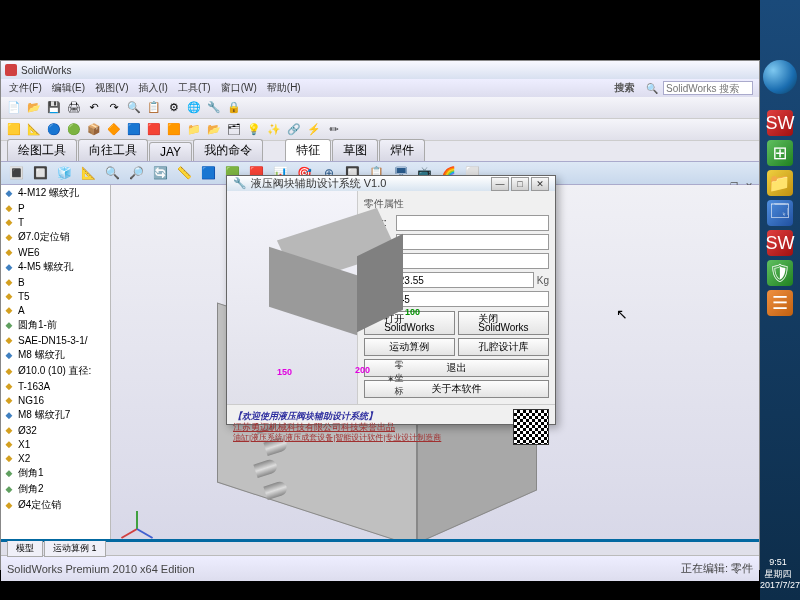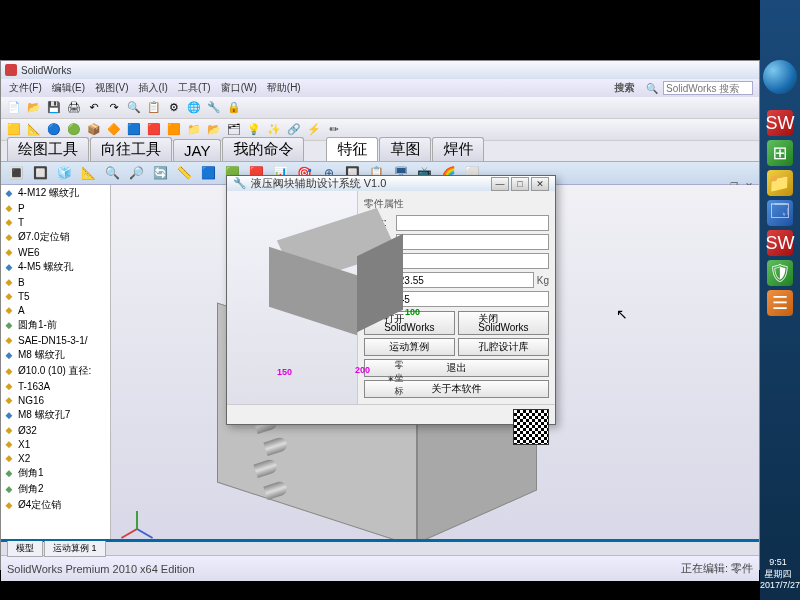--- a/index.html
+++ b/index.html
@@ -19,21 +19,21 @@
 .titlebar { height:18px; background:linear-gradient(#f8f8ff,#d8e0f0); display:flex; align-items:center; padding:0 4px; font-size:10px; color:#333; }
 .sw-logo { width:12px; height:12px; background:#d04040; border-radius:2px; margin-right:4px; display:inline-block; }
 .menubar { height:18px; background:linear-gradient(#eef,#dde); display:flex; align-items:center; font-size:10px; color:#333; gap:2px; padding-left:4px; }
 .menubar span { padding:1px 4px; cursor:default; }
 .search-box { margin-left:auto; margin-right:6px; display:flex; align-items:center; font-size:10px; }
 .search-box input { width:90px; height:14px; font-size:10px; border:1px solid #aac; padding:0 2px; }
 .toolbar-row { height:22px; background:linear-gradient(#f5f5fa,#e0e0ea); border-bottom:1px solid #ccc; display:flex; align-items:center; padding:0 4px; gap:2px; }
 .tool-btn { width:18px; height:18px; border:1px solid transparent; border-radius:2px; display:flex; align-items:center; justify-content:center; font-size:11px; cursor:pointer; }
 
 .tab-row { height:20px; display:flex; align-items:flex-end; padding-left:6px; background:#e8e8f0; gap:1px; }
-.tab { padding:2px 10px; font-size:15px; background:linear-gradient(#f0f0f8,#d8d8e4); border:1px solid #aaa; border-bottom:none; border-radius:3px 3px 0 0; cursor:pointer; }
+.tab { padding:2px 10px; font-size:12px; background:linear-gradient(#f0f0f8,#d8d8e4); border:1px solid #aaa; border-bottom:none; border-radius:3px 3px 0 0; cursor:pointer; }
 .tab.active { background:#fff; }
 
 .context-toolbar { height:24px; background:linear-gradient(#dde8f5,#c8d8ec); display:flex; align-items:center; padding:0 6px; gap:4px; border-top:1px solid #aac; border-bottom:1px solid #aac; }
 .ctx-btn { width:20px; height:20px; display:flex; align-items:center; justify-content:center; font-size:12px; cursor:pointer; color:#2a5a8a; }
 
 .main-area { display:flex; height:calc(100% - 18px - 18px - 22px - 22px - 20px - 24px - 16px - 14px); }
 .feature-tree { width:110px; background:#fff; border-right:1px solid #bbb; overflow-y:auto; font-size:10px; }
 .tree-item { display:flex; align-items:center; padding:1px 2px; cursor:pointer; white-space:nowrap; }
 .tree-icon { width:12px; height:12px; margin-right:3px; display:inline-flex; align-items:center; justify-content:center; font-size:9px; }
 .ic-folder { color:#d4a020; }
@@ -364,20 +364,25 @@
           <div class="dlg-btn" style="white-space:pre-line;line-height:0.9;height:24px;">关闭
 SolidWorks</div>
           <div class="dlg-btn">运动算例</div>
           <div class="dlg-btn">孔腔设计库</div>
           <div class="dlg-btn" style="grid-column:1/3">退出</div>
           <div class="dlg-btn" style="grid-column:1/3">关于本软件</div>
         </div>
       </div>
     </div>
     <div class="dlg-footer">
+      <div style="display:flex;flex-direction:column;line-height:1.2;">
+        <span class="welcome">【欢迎使用液压阀块辅助设计系统】</span>
+        <span class="company" style="text-decoration:underline;">江苏勇迈机械科技有限公司科技荣誉出品</span>
+        <span class="company" style="font-size:8px;text-decoration:underline;">油缸|液压系统|液压成套设备|智能设计软件|专业设计制造商</span>
+      </div>
       <div class="qr"></div>
     </div>
   </div>
 
   <span class="cursor">↖</span>
 </div>
 
 <div class="win-sidebar">
   <div class="orb"></div>
   <div class="sb-icon sb-red">SW</div>

